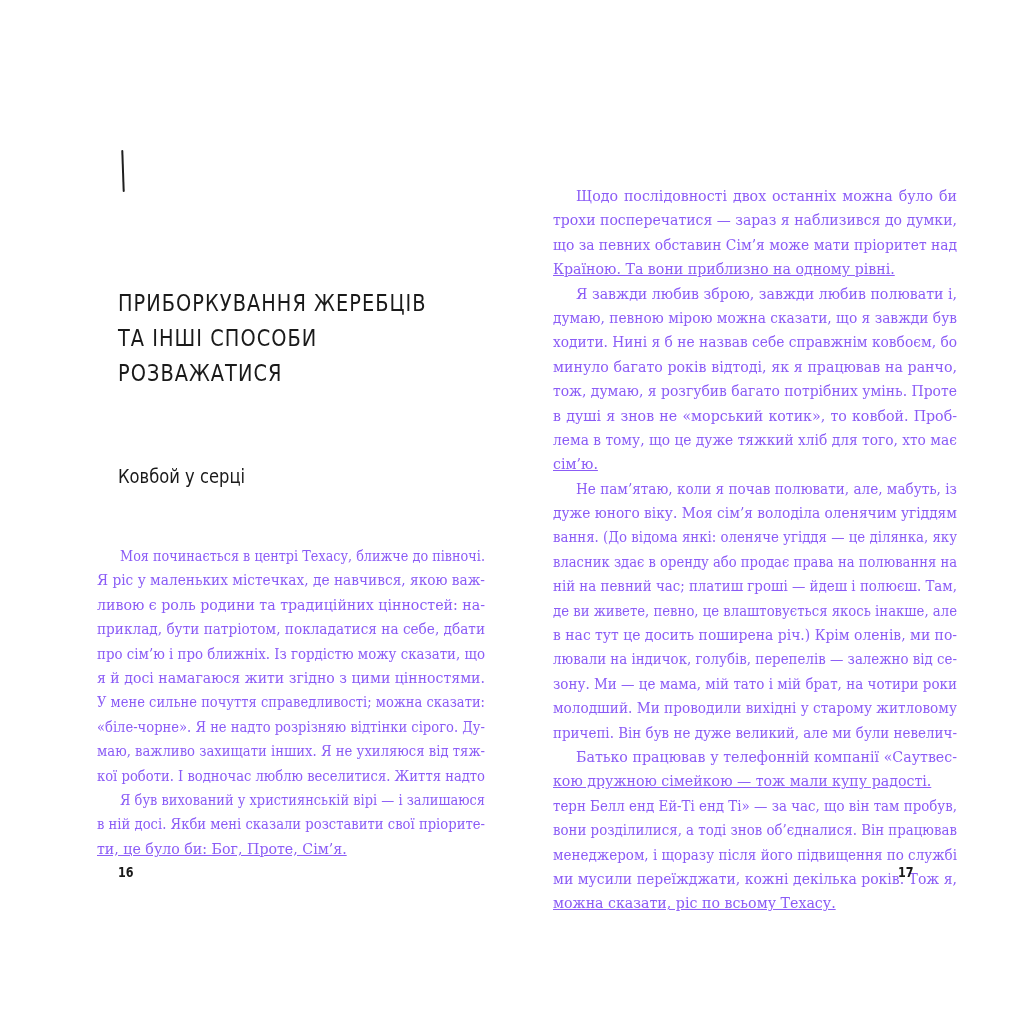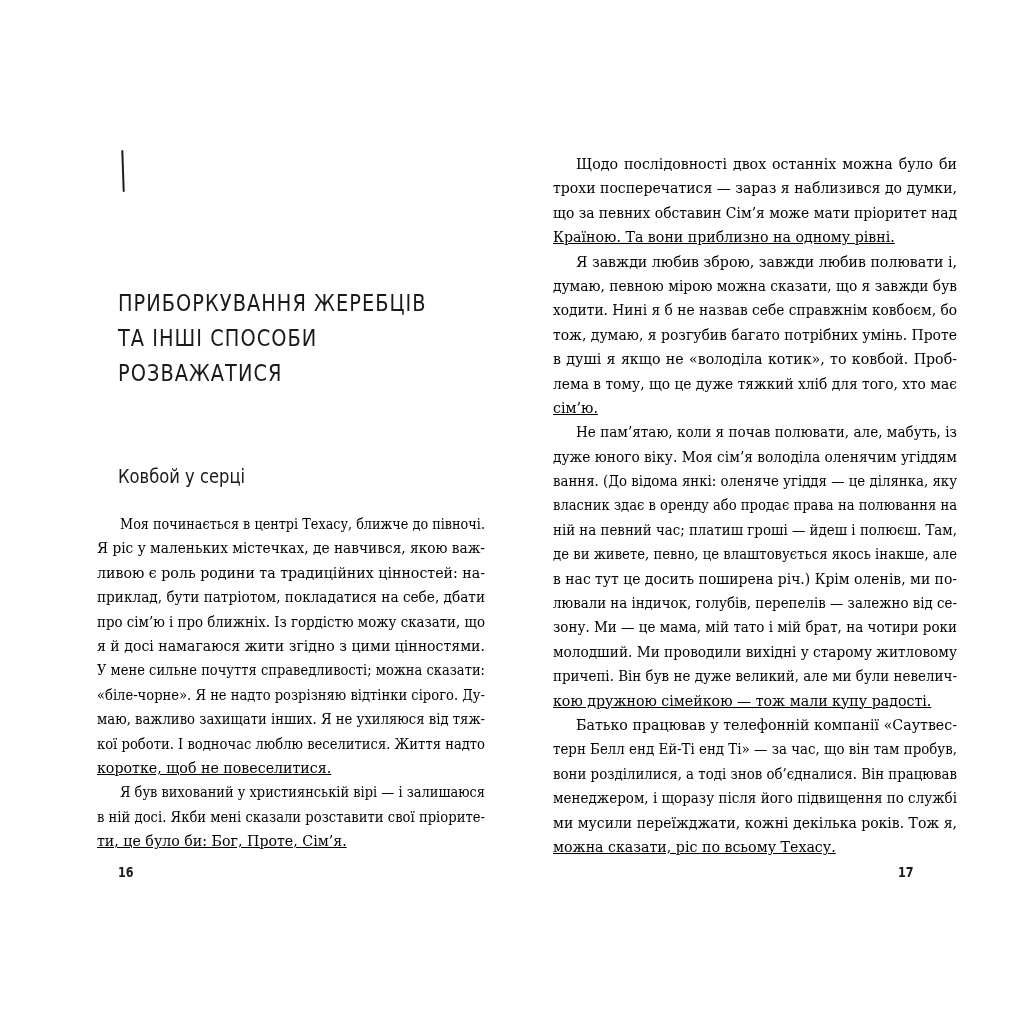--- a/index.html
+++ b/index.html
@@ -17,21 +17,21 @@
     letter-spacing: 1.2px; color: #1a1a1a; transform: scaleX(0.86); transform-origin: left top;
   }
   .chapter-title .tl { display: block; white-space: nowrap; }
   .section-title {
     position: absolute; left: 118px; top: 463px;
     font-family: "DejaVu Sans", sans-serif; font-size: 19px; line-height: 26px;
     color: #1a1a1a; transform: scaleX(0.86); transform-origin: left top; white-space: nowrap;
   }
   .body-text {
     position: absolute; font-family: "DejaVu Serif", serif; font-size: 14.2px;
-    line-height: 24.4px; color: #000000;
+    line-height: 24.4px; color: #8b5cf6; margin-top: 32px;
   }
   .left .body-text { left: 97px; top: 512px; width: 388px; }
   .right .body-text { left: 41px; top: 152px; width: 404px; }
   .line { display: block; white-space: nowrap; text-align: justify; text-align-last: justify; height: 24.4px; overflow: visible; }
   .line.last { text-align-last: left; text-decoration: underline; }
   .line.indent { padding-left: 23px; }
   .folio {
     position: absolute; top: 864px; font-family: "DejaVu Sans", sans-serif;
     font-size: 14px; font-weight: bold; color: #1a1a1a; transform: scaleX(0.8); transform-origin: left top;
   }
@@ -53,54 +53,54 @@
       <span class="line indent" style="text-align: left; text-align-last: left; transform: scaleX(0.9038); transform-origin: 23px center; width: 403.828px;">Моя починається в центрі Техасу, ближче до півночі.</span>
       <span class="line" style="text-align: left; text-align-last: left; transform: scaleX(0.9673); transform-origin: 0px center; width: 401.109px;">Я ріс у маленьких містечках, де навчився, якою важ-</span>
       <span class="line" style="text-align: center; text-align-last: left; transform: scaleX(0.9997); transform-origin: 0px center; width: 388.125px;">ливою є роль родини та традиційних цінностей: на-</span>
       <span class="line" style="text-align: left; text-align-last: left; transform: scaleX(0.9624); transform-origin: 0px center; width: 403.172px;">приклад, бути патріотом, покладатися на себе, дбати</span>
       <span class="line" style="text-align: left; text-align-last: left; transform: scaleX(0.9416); transform-origin: 0px center; width: 412.047px;">про сім’ю і про ближніх. Із гордістю можу сказати, що</span>
       <span class="line" style="text-align: left; text-align-last: left; transform: scaleX(0.993); transform-origin: 0px center; width: 390.719px;">я й досі намагаюся жити згідно з цими цінностями.</span>
       <span class="line" style="text-align: left; text-align-last: left; transform: scaleX(0.9211); transform-origin: 0px center; width: 421.234px;">У мене сильне почуття справедливості; можна сказати:</span>
       <span class="line" style="text-align: left; text-align-last: left; transform: scaleX(0.9236); transform-origin: 0px center; width: 420.109px;">«біле-чорне». Я не надто розрізняю відтінки сірого. Ду-</span>
       <span class="line" style="text-align: left; text-align-last: left; transform: scaleX(0.9306); transform-origin: 0px center; width: 416.922px;">маю, важливо захищати інших. Я не ухиляюся від тяж-</span>
       <span class="line" style="text-align: left; text-align-last: left; transform: scaleX(0.9261); transform-origin: 0px center; width: 418.953px;">кої роботи. І водночас люблю веселитися. Життя надто</span>
-      <span class="line last">коротке, щоб не повеселитися.</span>
       <span class="line indent" style="text-align: left; text-align-last: left; transform: scaleX(0.9154); transform-origin: 23px center; width: 398.719px;">Я був вихований у християнській вірі — і залишаюся</span>
       <span class="line" style="text-align: left; text-align-last: left; transform: scaleX(0.9281); transform-origin: 0px center; width: 418.047px;">в ній досі. Якби мені сказали розставити свої пріорите-</span>
       <span class="line last">ти, це було би: Бог, Проте, Сім’я.</span>
     </div>
   <div class="folio">16</div>
 </div>
 
 <div class="page right">
   <div class="body-text" id="right-body">
       <span class="line indent">Щодо послідовності двох останніх можна було би</span>
       <span class="line" style="text-align: left; text-align-last: left; transform: scaleX(0.991); transform-origin: 0px center; width: 407.656px;">трохи посперечатися — зараз я наблизився до думки,</span>
       <span class="line" style="text-align: left; text-align-last: left; transform: scaleX(0.9768); transform-origin: 0px center; width: 413.609px;">що за певних обставин Сім’я може мати пріоритет над</span>
       <span class="line last">Країною. Та вони приблизно на одному рівні.</span>
       <span class="line indent" style="text-align: left; text-align-last: left; transform: scaleX(0.9986); transform-origin: 23px center; width: 381.516px;">Я завжди любив зброю, завжди любив полювати і,</span>
       <span class="line" style="text-align: left; text-align-last: left; transform: scaleX(0.971); transform-origin: 0px center; width: 416.078px;">думаю, певною мірою можна сказати, що я завжди був</span>
       <span class="line" style="text-align: left; text-align-last: left; transform: scaleX(0.9718); transform-origin: 0px center; width: 415.734px;">ходити. Нині я б не назвав себе справжнім ковбоєм, бо</span>
+      <span class="line">минуло багато років відтоді, як я працював на ранчо,</span>
       <span class="line" style="text-align: left; text-align-last: left; transform: scaleX(0.9827); transform-origin: 0px center; width: 411.094px;">тож, думаю, я розгубив багато потрібних умінь. Проте</span>
-      <span class="line">в душі я якщо не «володіла котик», то ковбой. Проб-</span>
+      <span class="line">в душі я знов не «морський котик», то ковбой. Проб-</span>
       <span class="line" style="text-align: left; text-align-last: left; transform: scaleX(0.9718); transform-origin: 0px center; width: 415.703px;">лема в тому, що це дуже тяжкий хліб для того, хто має</span>
       <span class="line last">сім’ю.</span>
       <span class="line indent" style="text-align: left; text-align-last: left; transform: scaleX(0.9577); transform-origin: 23px center; width: 397.828px;">Не пам’ятаю, коли я почав полювати, але, мабуть, із</span>
       <span class="line" style="text-align: left; text-align-last: left; transform: scaleX(0.97); transform-origin: 0px center; width: 416.516px;">дуже юного віку. Моя сім’я володіла оленячим угіддям</span>
       <span class="line" style="text-align: left; text-align-last: left; transform: scaleX(0.9391); transform-origin: 0px center; width: 430.188px;">вання. (До відома янкі: оленяче угіддя — це ділянка, яку</span>
       <span class="line" style="text-align: left; text-align-last: left; transform: scaleX(0.9268); transform-origin: 0px center; width: 435.906px;">власник здає в оренду або продає права на полювання на</span>
       <span class="line" style="text-align: left; text-align-last: left; transform: scaleX(0.943); transform-origin: 0px center; width: 428.422px;">ній на певний час; платиш гроші — йдеш і полюєш. Там,</span>
       <span class="line" style="text-align: left; text-align-last: left; transform: scaleX(0.9324); transform-origin: 0px center; width: 433.281px;">де ви живете, певно, це влаштовується якось інакше, але</span>
       <span class="line" style="text-align: left; text-align-last: left; transform: scaleX(0.9825); transform-origin: 0px center; width: 411.203px;">в нас тут це досить поширена річ.) Крім оленів, ми по-</span>
       <span class="line" style="text-align: left; text-align-last: left; transform: scaleX(0.9425); transform-origin: 0px center; width: 428.625px;">лювали на індичок, голубів, перепелів — залежно від се-</span>
       <span class="line" style="text-align: left; text-align-last: left; transform: scaleX(0.95); transform-origin: 0px center; width: 425.266px;">зону. Ми — це мама, мій тато і мій брат, на чотири роки</span>
       <span class="line" style="text-align: left; text-align-last: left; transform: scaleX(0.962); transform-origin: 0px center; width: 419.938px;">молодший. Ми проводили вихідні у старому житловому</span>
       <span class="line" style="text-align: left; text-align-last: left; transform: scaleX(0.9477); transform-origin: 0px center; width: 426.281px;">причепі. Він був не дуже великий, але ми були невелич-</span>
+      <span class="line indent">Батько працював у телефонній компанії «Саутвес-</span>
       <span class="line last">кою дружною сімейкою — тож мали купу радості.</span>
-      <span class="line indent">Батько працював у телефонній компанії «Саутвес-</span>
       <span class="line" style="text-align: left; text-align-last: left; transform: scaleX(0.943); transform-origin: 0px center; width: 428.422px;">терн Белл енд Ей-Ті енд Ті» — за час, що він там пробув,</span>
       <span class="line" style="text-align: left; text-align-last: left; transform: scaleX(0.9412); transform-origin: 0px center; width: 429.234px;">вони розділилися, а тоді знов об’єдналися. Він працював</span>
       <span class="line" style="text-align: left; text-align-last: left; transform: scaleX(0.9505); transform-origin: 0px center; width: 425.031px;">менеджером, і щоразу після його підвищення по службі</span>
       <span class="line" style="text-align: left; text-align-last: left; transform: scaleX(0.9868); transform-origin: 0px center; width: 409.391px;">ми мусили переїжджати, кожні декілька років. Тож я,</span>
       <span class="line last">можна сказати, ріс по всьому Техасу.</span>
     </div>
   <div class="folio">17</div>
 </div>
 
 </body></html>

